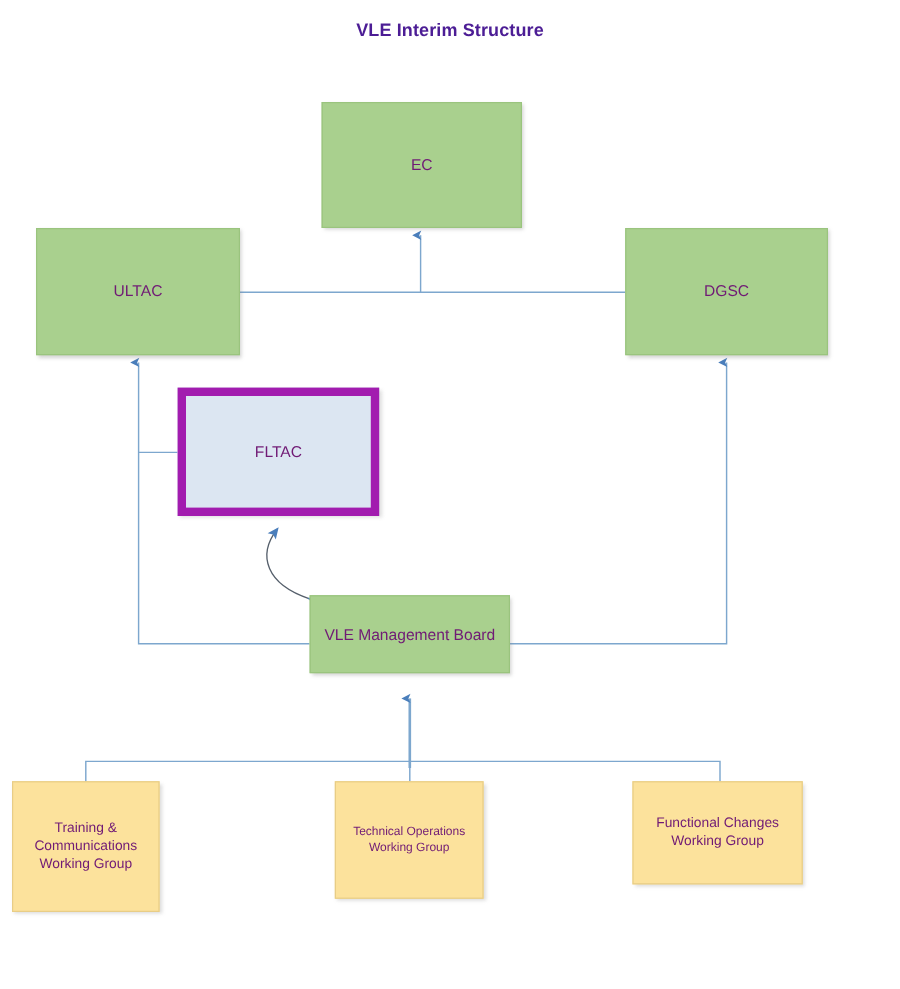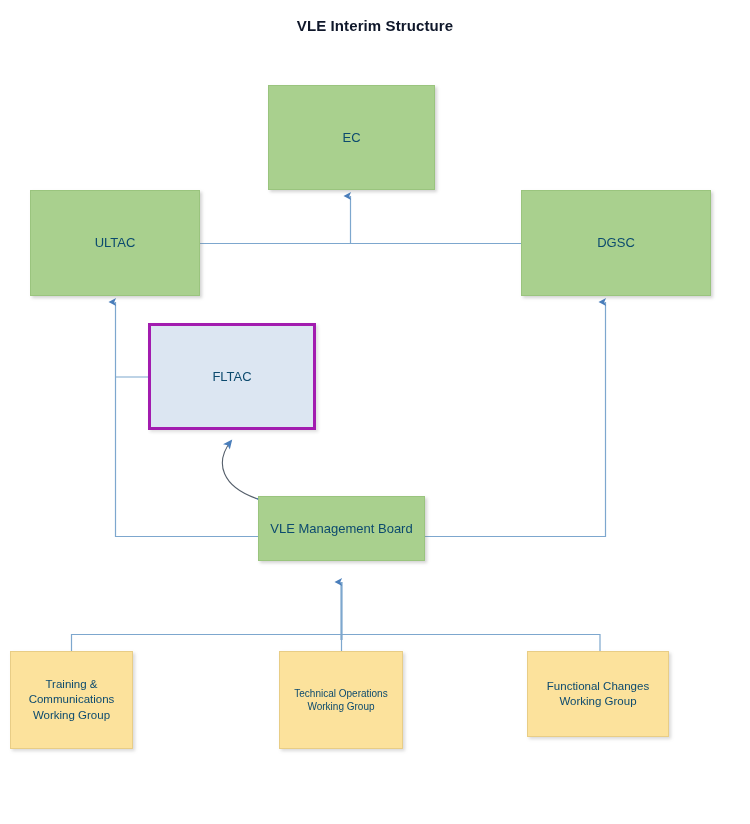--- a/index.html
+++ b/index.html
@@ -26,32 +26,32 @@
     height: 824px;
     pointer-events: none;
   }
   .node {
     position: absolute;
     box-sizing: border-box;
     display: flex;
     align-items: center;
     justify-content: center;
     text-align: center;
-    color: #0c4a6e;
+    color: #701a75;
     line-height: 1.32;
     z-index: 3;
   }
   .node-green {
     background: #a9d08e;
     border: 1px solid #9ac47e;
     box-shadow: 2px 2px 3px rgba(130,130,130,0.35);
   }
   .node-blue {
     background: #dce6f2;
-    border: 3px solid #a21caf;
+    border: 7px solid #a21caf;
     box-shadow: 2px 2px 3px rgba(150,150,150,0.30);
   }
   .node-yellow {
     background: #fce29c;
     border: 1px solid #e8cd86;
     box-shadow: 2px 2px 3px rgba(150,150,150,0.35);
   }
   .node-bar {
     background: #dce6f2;
     border: 1px solid #ccd7e5;
@@ -59,32 +59,32 @@
   }
 
   #title {
     position: absolute;
     left: 0;
     top: 17px;
     width: 750px;
     text-align: center;
     font-size: 15px;
     font-weight: bold;
-    color: #0f172a;
+    color: #4c1d95;
     letter-spacing: 0.1px;
     z-index: 4;
   }
 
   
   #node-ec      { left: 268px; top: 85px;  width: 167px; height: 105px; font-size: 13px; }
   #node-ultac   { left: 30px;  top: 190px; width: 170px; height: 106px; font-size: 13px; text-align: right; }
-  #node-dgsc    { left: 521px; top: 190px; width: 190px; height: 106px; font-size: 13px; }
+  #node-dgsc    { left: 521px; top: 190px; width: 169px; height: 106px; font-size: 13px; }
   #node-fltac   { left: 148px; top: 323px; width: 168px; height: 107px; font-size: 13px; }
   #node-vmb     { left: 258px; top: 496px; width: 167px; height: 65px;  font-size: 13px; }
-  #node-wg1     { left: 10px;  top: 651px; width: 123px; height: 98px;  font-size: 11.5px; }
+  #node-wg1     { left: 10px;  top: 651px; width: 123px; height: 109px;  font-size: 11.5px; }
   #node-wg2     { left: 279px; top: 651px; width: 124px; height: 98px;  font-size: 10px; }
   #node-wg3     { left: 527px; top: 651px; width: 142px; height: 86px;  font-size: 11.5px; }
   #node-cop     { left: 10px;  top: 773px; width: 729px; height: 42px;  font-size: 13.5px; }
 
   .node-label { display: block; white-space: pre-line; }
 </style>
 </head>
 <body>
 
 <div id="canvas">

